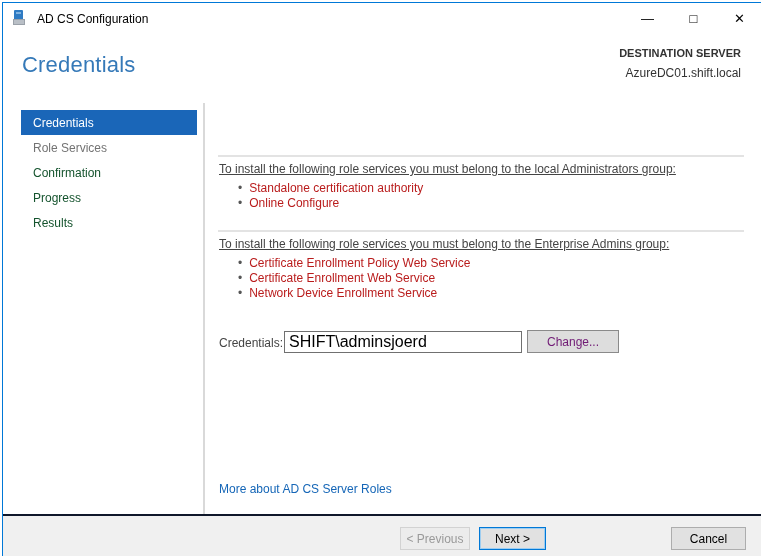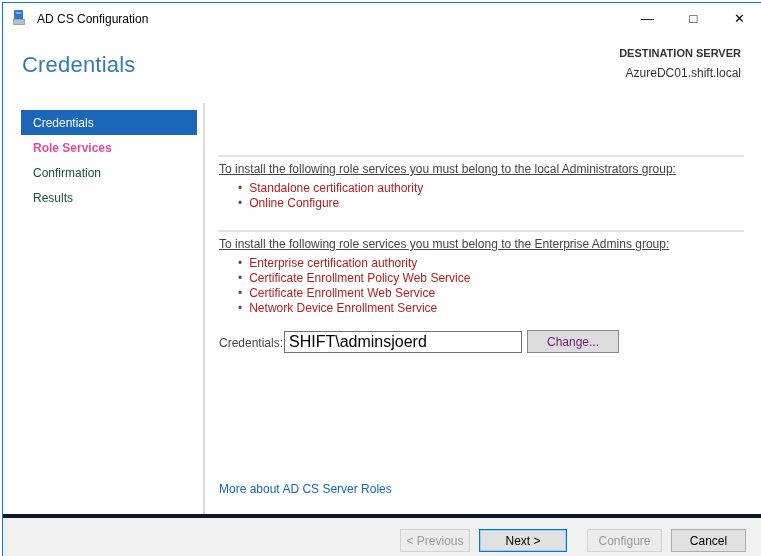--- a/index.html
+++ b/index.html
@@ -19,21 +19,21 @@
              font-size:13px; color:#000; cursor:default; }
   .btn-min { left:622px; } .btn-max { left:668px; } .btn-close { left:714px; }
   
   .page-title { position:absolute; left:18px; top:48px; font-size:22px; font-weight:300; color:#3579b8; letter-spacing:0.2px; }
   .dest-label { position:absolute; right:20px; top:43px; font-size:11px; font-weight:bold; color:#333333; text-align:right; }
   .dest-server { position:absolute; right:20px; top:62px; font-size:12px; color:#333333; text-align:right; }
   
   .sidebar { position:absolute; left:17px; top:106px; width:178px; }
   .nav-item { height:25px; line-height:25px; padding-left:12px; font-size:12px; cursor:default; }
   .nav-selected { background:#1a66b8; color:#ffffff; }
-  .nav-enabled { color:#ec4899;font-weight:bold; }
+  .nav-enabled { color:#737373; }
   .nav-disabled { color:#14532d; }
   .v-divider { position:absolute; left:200px; top:100px; width:1px; height:412px; background:#d9d9d9; }
   
   .content-heading { position:absolute; left:215px; top:103px; font-size:17px; font-weight:300; color:#3d3d3d; }
   .rule { position:absolute; left:215px; width:526px; height:1px; background:#e3e3e3; }
   .rule1 { top:152px; } .rule2 { top:227px; }
   .para { position:absolute; left:215px; width:530px; font-size:12px; color:#444444;text-decoration:underline; }
   .p1 { top:158px; } .p2 { top:233px; }
   .bullets { position:absolute; left:233px; width:500px; font-size:12px; color:#b91c1c; list-style:none; }
   .ul1 { top:176px; } .ul2 { top:251px; }
@@ -42,24 +42,24 @@
   
   .cred-label { position:absolute; left:215px; top:332px; font-size:12px; color:#444444; }
   .cred-input { position:absolute; left:281px; top:328px; width:238px; height:22px; border:1px solid #707070;
                 background:#ffffff; font-family:"Liberation Sans", sans-serif; font-size:16px; color:#000;
                 padding:0 4px; }
   .change-btn { position:absolute; left:524px; top:327px; width:92px; height:23px; background:#dddddd;
                 border:1px solid #8a8a8a; font-family:"Liberation Sans", sans-serif; font-size:12px; color:#701a75; }
   
   .more-link { position:absolute; left:215px; top:478px; font-size:12px; color:#1566b7; text-decoration:none; cursor:pointer; }
   
-  .footer { position:absolute; left:0; right:0; bottom:0; height:43px; background:#f0f0f0; border-top:4px solid #0f172a; }
+  .footer { position:absolute; left:0; right:0; bottom:0; height:43px; background:#f0f0f0; border-top:2px solid #0f172a; }
   .f-btn { position:absolute; top:11px; height:23px; font-family:"Liberation Sans", sans-serif; font-size:12px; }
   .btn-prev { left:397px; width:70px; background:#ececec; border:1px solid #d2d2d2; color:#9a9a9a; }
-  .btn-next { left:476px; width:88px; background:#e1e1e1; border:1px solid #0078d7; box-shadow:inset 0 0 0 1px #9ecdf0; color:#000; }
+  .btn-next { left:476px; width:67px; background:#e1e1e1; border:1px solid #0078d7; box-shadow:inset 0 0 0 1px #9ecdf0; color:#000; }
   .btn-config { left:584px; width:75px; background:#ececec; border:1px solid #d2d2d2; color:#9a9a9a; }
   .btn-cancel { left:668px; width:75px; background:#e1e1e1; border:1px solid #adadad; color:#000; }
 </style>
 </head>
 <body>
 
 <div class="window">
 
   <div class="titlebar">
     <div class="app-icon">
@@ -73,47 +73,46 @@
   </div>
 
   <div class="page-title">Credentials</div>
   <div class="dest-label">DESTINATION SERVER</div>
   <div class="dest-server">AzureDC01.shift.local</div>
 
   <div class="sidebar">
     <div class="nav-item nav-selected">Credentials</div>
     <div class="nav-item nav-enabled">Role Services</div>
     <div class="nav-item nav-disabled">Confirmation</div>
+    <div class="nav-item nav-disabled">Progress</div>
     <div class="nav-item nav-disabled">Results</div>
   </div>
   <div class="v-divider"></div>
 
 
   <div class="rule rule1"></div>
   <div class="para p1">To install the following role services you must belong to the local Administrators group:</div>
   <ul class="bullets ul1">
     <li>Standalone certification authority</li>
     <li>Online Configure</li>
   </ul>
 
   <div class="rule rule2"></div>
   <div class="para p2">To install the following role services you must belong to the Enterprise Admins group:</div>
   <ul class="bullets ul2">
-    <li>Enterprise certification authority</li>
     <li>Certificate Enrollment Policy Web Service</li>
     <li>Certificate Enrollment Web Service</li>
     <li>Network Device Enrollment Service</li>
   </ul>
 
   <span class="cred-label">Credentials:</span>
   <input class="cred-input" type="text" value="SHIFT\adminsjoerd" style="">
   <button class="change-btn">Change...</button>
 
   <a class="more-link">More about AD CS Server Roles</a>
 
   <div class="footer">
     <button class="f-btn btn-prev" disabled="">&lt; Previous</button>
     <button class="f-btn btn-next">Next &gt;</button>
-    <button class="f-btn btn-config" disabled="">Configure</button>
     <button class="f-btn btn-cancel">Cancel</button>
   </div>
 
 </div>
 
 </body></html>

